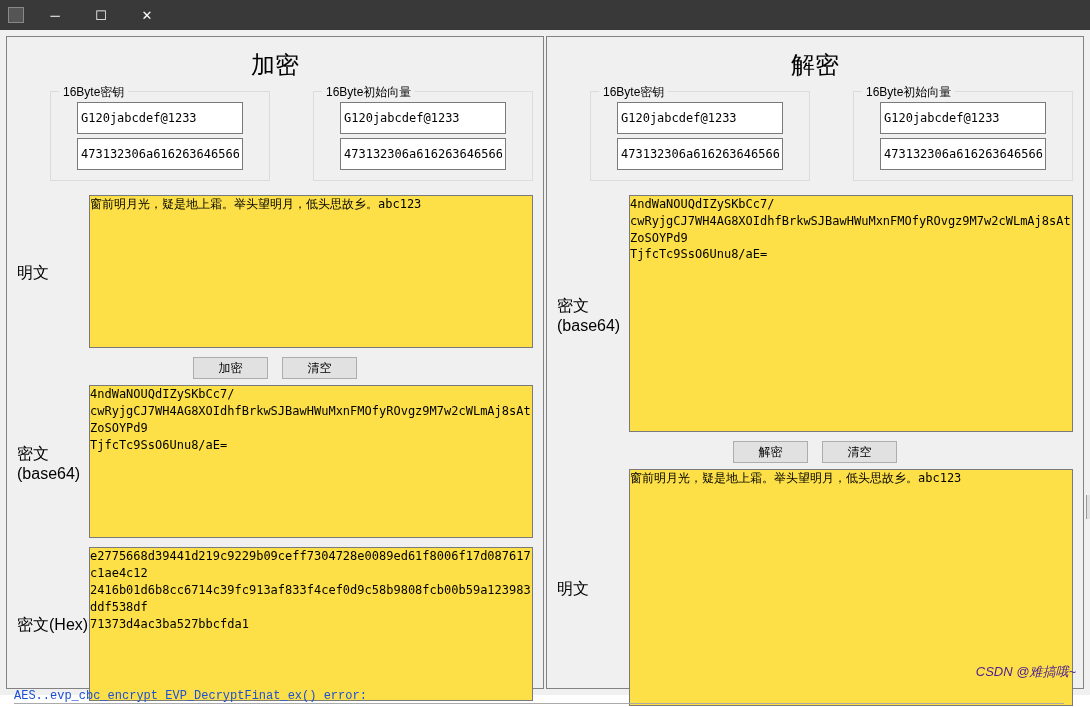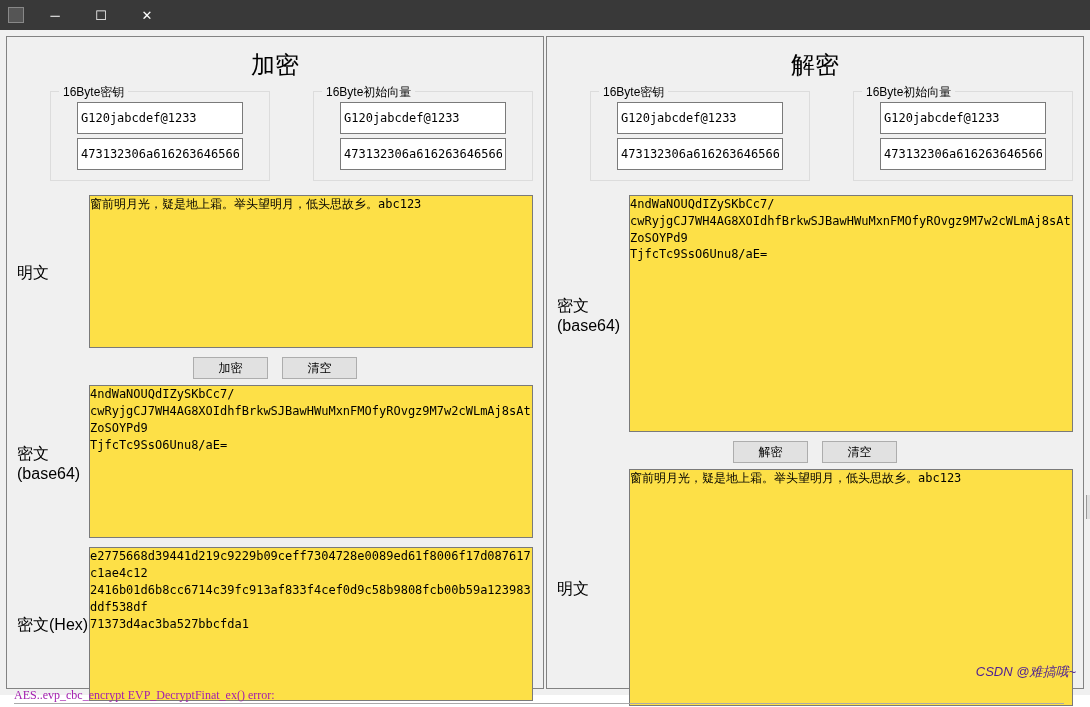--- a/index.html
+++ b/index.html
@@ -16,21 +16,21 @@
     .fieldset .legend { position: absolute; top: -8px; left: 8px; background: #f0f0f0; padding: 0 4px; font-size: 12px; }
     .input-text { width: 100%; height: 32px; border: 1px solid #7a7a7a; background: #fff; font-family: "SimSun", monospace; font-size: 12px; padding: 1px 3px; margin-top: 4px; }
     .input-text:first-of-type { margin-top: 2px; }
     .textrow { display: flex; align-items: center; margin-top: 6px; }
     .textrow .lbl { width: 72px; font-size: 16px; }
     .textrow .ta { flex: 1; }
     textarea { width: 100%; border: 1px solid #7a7a7a; background: #fde047; font-family: "SimSun", monospace; font-size: 12px; resize: none; line-height: 1.4; }
     .btnrow { display: flex; justify-content: center; gap: 14px; margin-top: 6px; }
     .btn { width: 75px; height: 22px; background: #e1e1e1; border: 1px solid #adadad; font-size: 12px; cursor: pointer; }
     .watermark { position: absolute; bottom: 26px; right: 14px; color: #4c1d95; font-size: 13px; font-style: italic; }
-    .cutline { position: absolute; left: 14px; bottom: 3px; font-family: Liberation Serif, serif; font-size: 12px; color: #a21caf; border-bottom: 1px solid #aaa; width: 1050px; }
+    .cutline { position: absolute; left: 14px; bottom: 3px; font-family: Liberation Mono, monospace; font-size: 12px; color: #1d4ed8; border-bottom: 1px solid #aaa; width: 1050px; }
     .cutside { position: absolute; right: 0; top: 495px; width: 4px; height: 24px; background: #e0e0e0; border-left: 1px solid #999; }
   </style>
 </head>
 <body>
 
 <div class="titlebar">
   <div class="icon"></div>
   <div class="wbtn">─</div>
   <div class="wbtn">☐</div>
   <div class="wbtn">✕</div>

